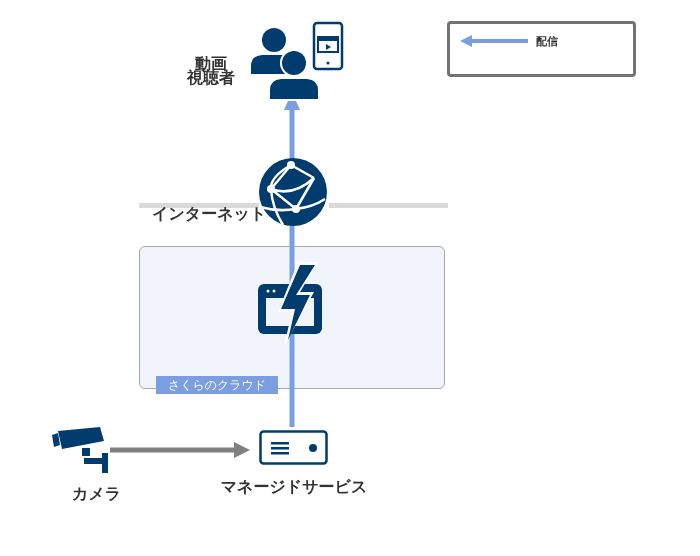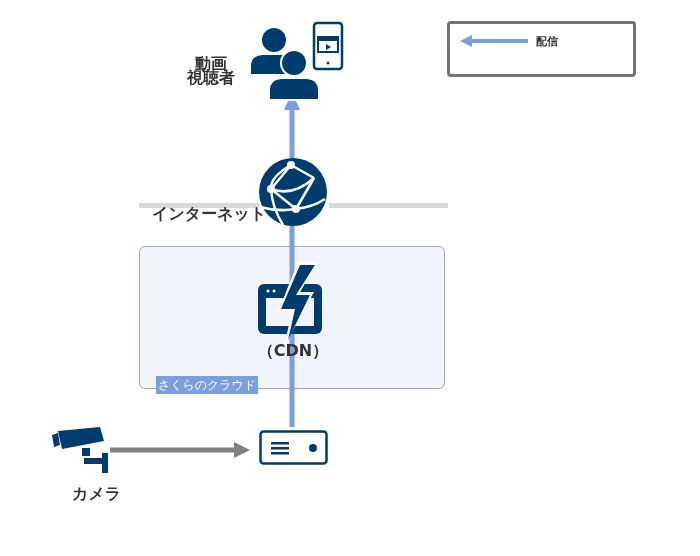--- a/index.html
+++ b/index.html
@@ -5,21 +5,21 @@
   html, body { margin: 0; padding: 0; background: #ffffff; }
   body { width: 700px; height: 556px; position: relative; overflow: hidden;
          font-family: "DejaVu Sans", "Liberation Sans", sans-serif; color: #333333; }
   .abs { position: absolute; }
   .lbl { font-size: 16px; font-weight: bold; color: #333333; text-align: center; line-height: 14px; white-space: nowrap; }
   .legend { left: 447px; top: 21px; width: 189px; height: 56px; border: 3px solid #737373; border-radius: 4px; background: #fff; box-sizing: border-box; }
   .legend-row { position: absolute; left: 10px; height: 16px; display: flex; align-items: center; }
   .legend-text { font-size: 11px; font-weight: bold; color: #333; margin-left: 8px; white-space: nowrap; }
   .hline { background: #d9d9d9; height: 5px; top: 203px; }
   .cloud-box { left: 139px; top: 246px; width: 306px; height: 143px; background: #f1f4fa; border: 1px solid #a8a8a8; border-radius: 6px; box-sizing: border-box; }
-  .cloud-tag { left: 156px; top: 376px; width: 102px; height: 18px; background: #7b9ee0; color: #fff; font-size: 12px; line-height: 18px; text-align: center; white-space: nowrap; }
+  .cloud-tag { left: 156px; top: 376px; width: 122px; height: 18px; background: #7b9ee0; color: #fff; font-size: 12px; line-height: 18px; text-align: center; white-space: nowrap; }
   svg { overflow: visible; }
 </style>
 </head>
 <body>
 
 <div class="abs legend">
   <div class="legend-row" style="top:9px">
     <svg width="68" height="12">
       <polygon points="0,6 12,0 12,4 68,4 68,8 12,8 12,12" fill="#7b9ee0"></polygon>
     </svg>
@@ -78,21 +78,20 @@
 
 <svg class="abs" style="left:258px; top:262px;" width="70" height="84">
   <rect x="0" y="22" width="64" height="50" rx="6" fill="#003c6e"></rect>
   <rect x="8" y="36" width="48" height="28" fill="#f1f4fa"></rect>
   <circle cx="10" cy="29" r="1.5" fill="#fff"></circle>
   <circle cx="16" cy="29" r="1.5" fill="#fff"></circle>
   <polygon points="40,0 20,50 34,50 26,84 56,30 42,30 60,0" fill="#ffffff"></polygon>
   <polygon points="42,3 23,47 37,47 30,78 52,33 38,33 57,3" fill="#003c6e"></polygon>
 </svg>
 <div class="abs lbl" style="left:203px; top:344px; width:180px;">
-  <div>（CDN）</div>
 </div>
 
 <svg class="abs" style="left:52px; top:427px;" width="60" height="50">
   <polygon points="0,8 6,6 8,18 2,20" fill="#003c6e"></polygon>
   <polygon points="6,4 48,0 52,14 10,22" fill="#003c6e"></polygon>
   <rect x="30" y="21" width="8" height="8" fill="#003c6e"></rect>
   <rect x="32" y="31" width="24" height="6" fill="#003c6e"></rect>
   <rect x="50" y="26" width="6" height="20" fill="#003c6e"></rect>
 </svg>
 <div class="abs lbl" style="left:72px; top:487px;">カメラ</div>
@@ -102,13 +101,14 @@
 </svg>
 
 <svg class="abs" style="left:259px; top:430px;" width="70" height="36">
   <rect x="1.5" y="1.5" width="66" height="32" rx="3" fill="#fff" stroke="#003c6e" stroke-width="2.5"></rect>
   <rect x="12" y="12" width="18" height="2.5" fill="#003c6e"></rect>
   <rect x="12" y="17" width="18" height="2.5" fill="#003c6e"></rect>
   <rect x="12" y="22" width="18" height="2.5" fill="#003c6e"></rect>
   <circle cx="54" cy="18" r="4" fill="#003c6e"></circle>
 </svg>
 <div class="abs lbl" style="left:204px; top:480px; width:180px;">
+  <div>マネージドサービス</div>
 </div>
 
 </body></html>

